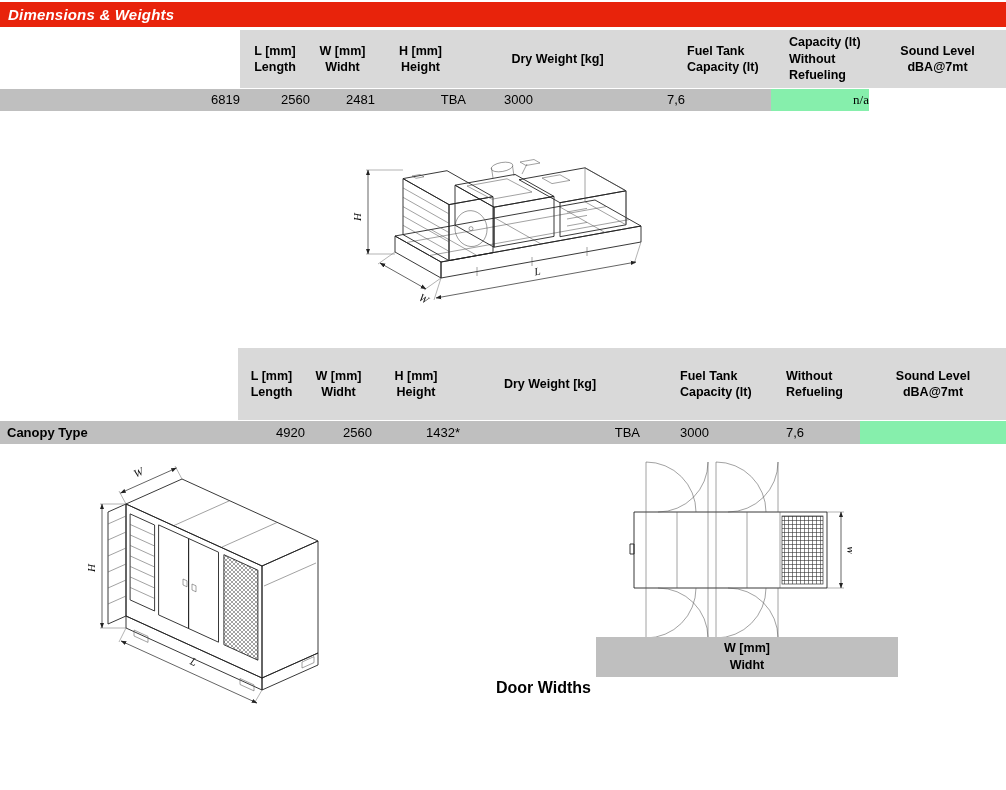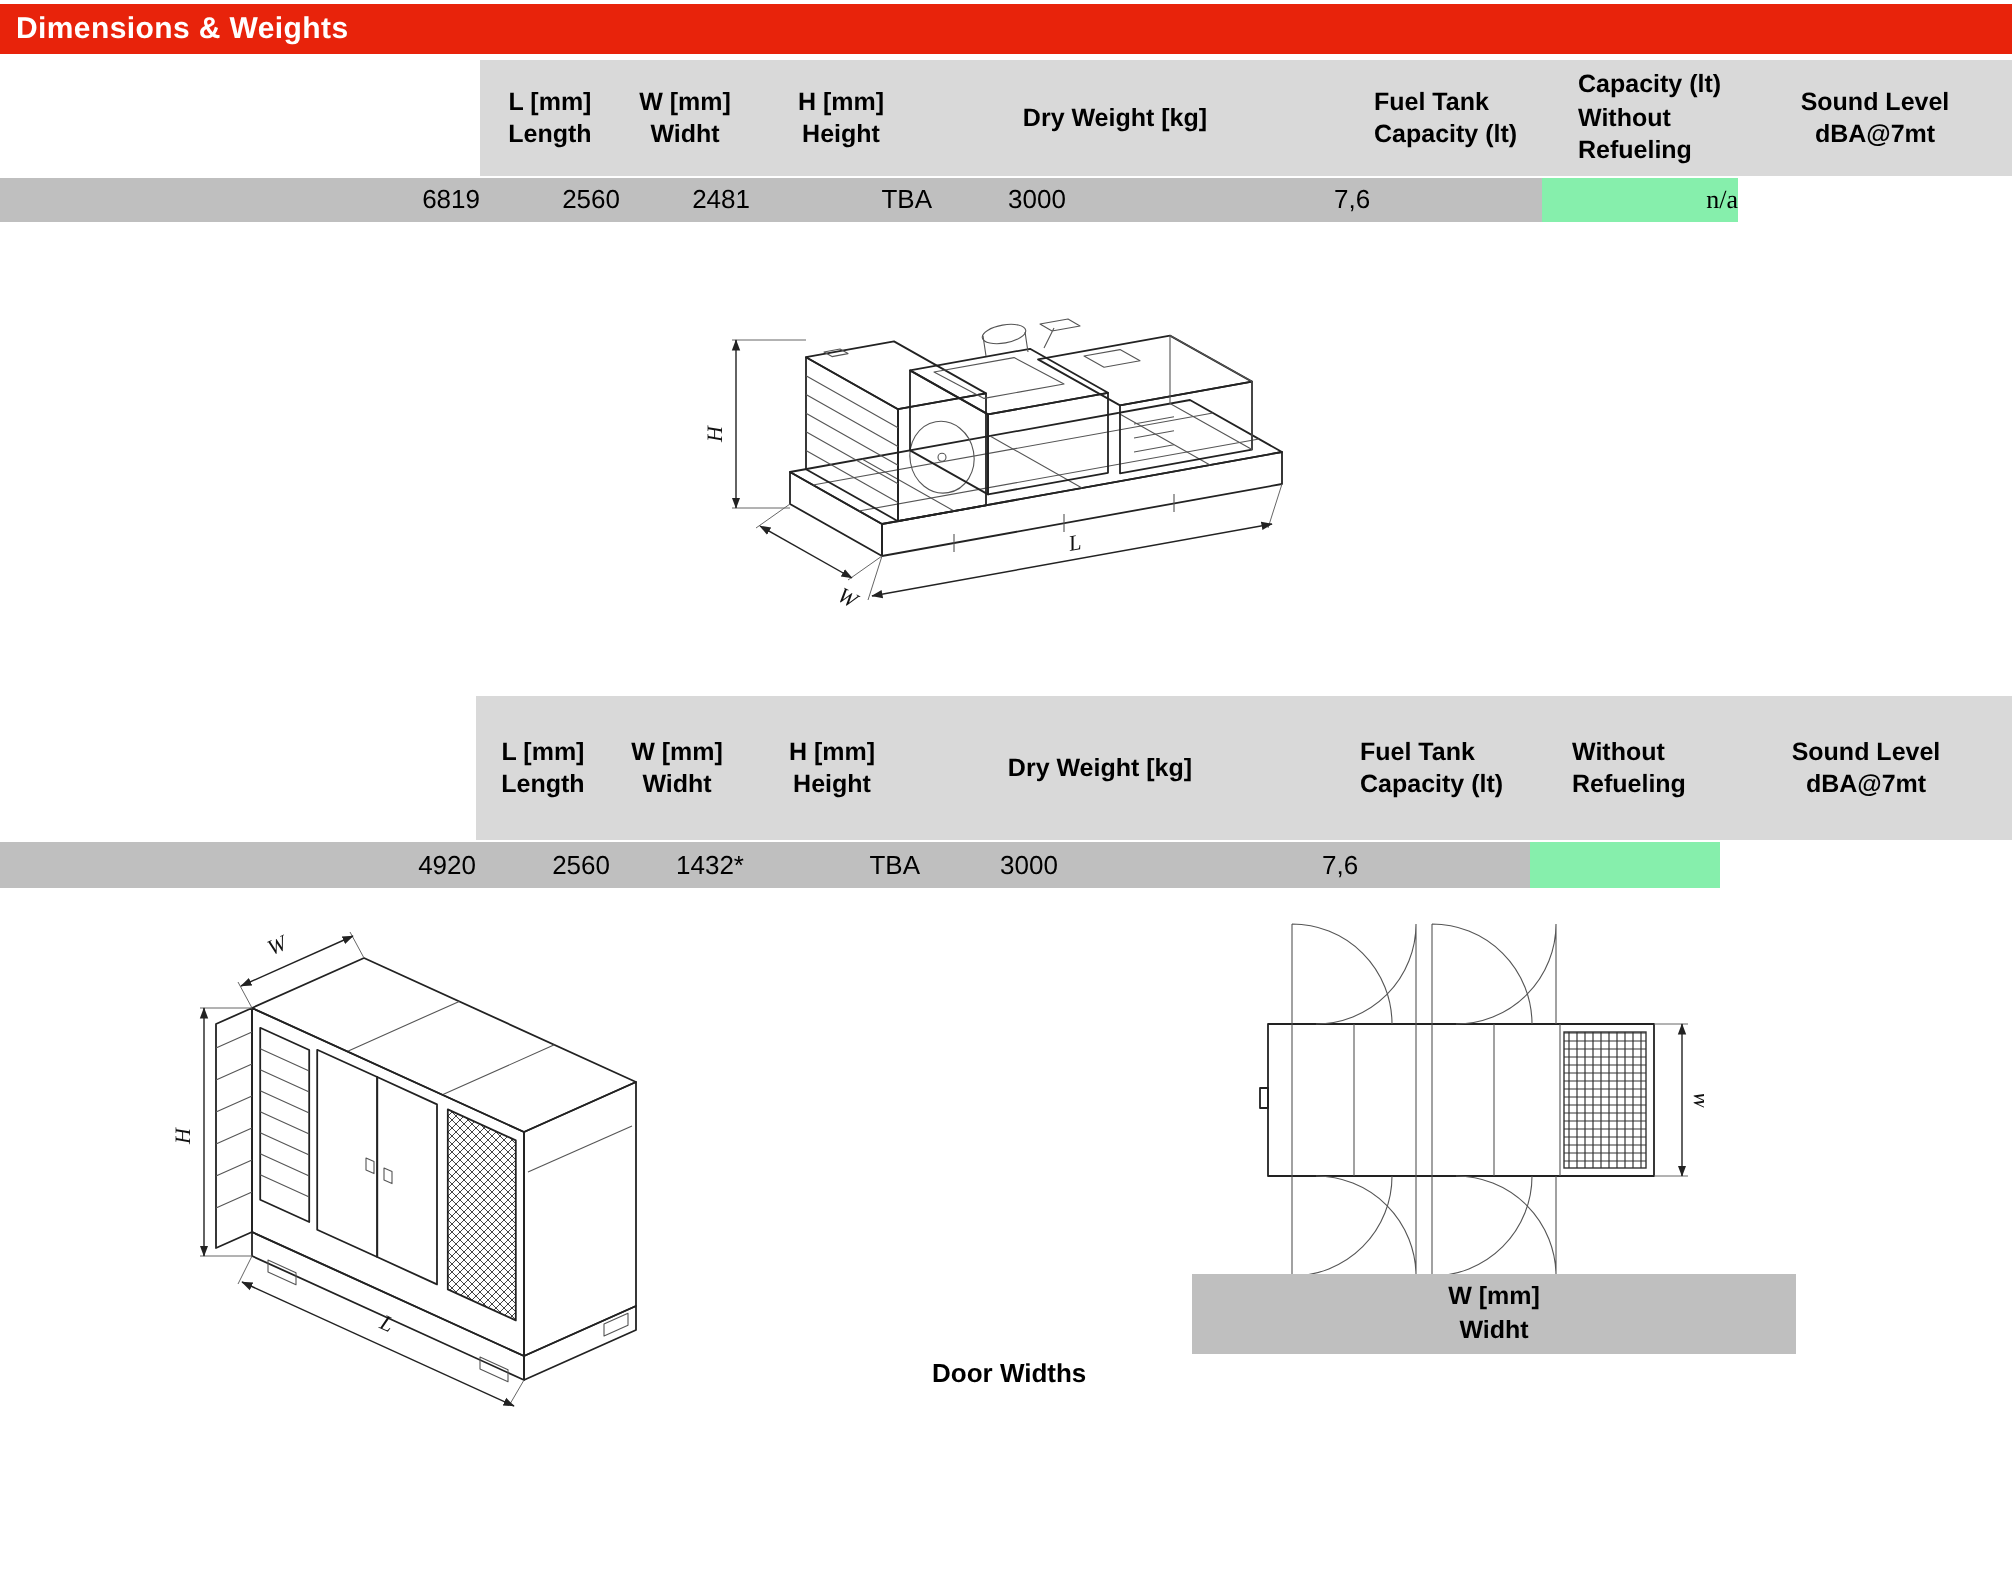--- a/index.html
+++ b/index.html
@@ -3,21 +3,21 @@
 <meta charset="utf-8">
 <style>
   html,body{margin:0;padding:0;background:#fff;}
   #canvas{position:relative;width:1006px;height:790px;background:#fff;overflow:hidden;
           font-family:"Liberation Sans",sans-serif;color:#000;}
   .abs{position:absolute;}
 
   
   .banner{position:absolute;left:0;top:2px;width:1006px;height:25px;
           background:var(--banner-bg,#E8230B);display:flex;align-items:center;}
-  .banner span{color:#fff;font-weight:bold;font-size:15px;padding-left:8px;letter-spacing:.2px;}
+  .banner span{color:#fff;font-weight:bold;font-size:15px;padding-left:8px;letter-spacing:.2px;font-style:italic;}
 
   
   .grid{position:absolute;left:0;display:grid;}
   .t1{grid-template-columns:240px 70px 65px 91px 183px 122px 98px 137px;width:1006px;}
   .t2{grid-template-columns:238px 67px 67px 88px 180px 125px 95px 146px;width:1006px;}
   .cell{display:flex;flex-direction:column;justify-content:center;font-size:12.5px;line-height:1.32;}
   .thead .cell{background:var(--header-bg,#D9D9D9);font-weight:bold;text-align:center;}
   .thead .cell.labelcol{background:#fff;}
   .cell.left{align-items:flex-start;text-align:left;}
   .t1 .pl-a{padding-left:38px;} .t1 .pl-b{padding-left:18px;}
@@ -25,21 +25,21 @@
   .trow .cell{background:var(--row-bg,#BFBFBF);font-size:13px;font-weight:normal;text-align:right;}
   .trow .cell.rowlabel{font-weight:bold;text-align:left;padding-left:7px;align-items:flex-start;}
   .trow .cell.white{background:#86efac;font-family:Liberation Serif, serif;}
 
   
   .dw-table{position:absolute;left:596px;top:637px;width:302px;}
   .dw-head{height:40px;background:var(--row-bg,#BFBFBF);display:flex;flex-direction:column;
            justify-content:center;align-items:center;font-weight:bold;font-size:12.5px;line-height:1.35;}
   .dw-val{height:22px;background:var(--header-bg,#D9D9D9);display:flex;justify-content:center;
           align-items:center;font-size:13px;}
-  .dw-label{position:absolute;left:466px;top:679px;font-weight:bold;font-size:13px;}
+  .dw-label{position:absolute;left:496px;top:679px;font-weight:bold;font-size:16px;}
 
   
   .ln{fill:none;stroke:#222;stroke-width:.9;stroke-linejoin:round;}
   .lt{fill:none;stroke:#555;stroke-width:.55;}
   .ext{fill:none;stroke:#666;stroke-width:.5;}
   .dim{fill:none;stroke:#222;stroke-width:.7;}
   .lbl{font:italic 11px "Liberation Serif",serif;fill:#111;}
 </style>
 </head>
 <body>
@@ -169,20 +169,21 @@
       <span>Without</span>
       <span>Refueling</span>
     </div>
     <div class="cell">
       <span>Sound Level</span>
       <span>dBA@7mt</span>
     </div>
   </div>
 
   <div class="grid t2 trow" style="top:421px;height:23px;">
+    <div class="cell rowlabel">Canopy Type</div>
     <div class="cell">4920</div>
     <div class="cell">2560</div>
     <div class="cell">1432*</div>
     <div class="cell">TBA</div>
     <div class="cell left pl-a">3000</div>
     <div class="cell left pl-b">7,6</div>
     <div class="cell white"></div>
   </div>
 
   <svg class="abs" style="left:82px;top:464px;" width="240" height="240" viewBox="0 0 240 240">

